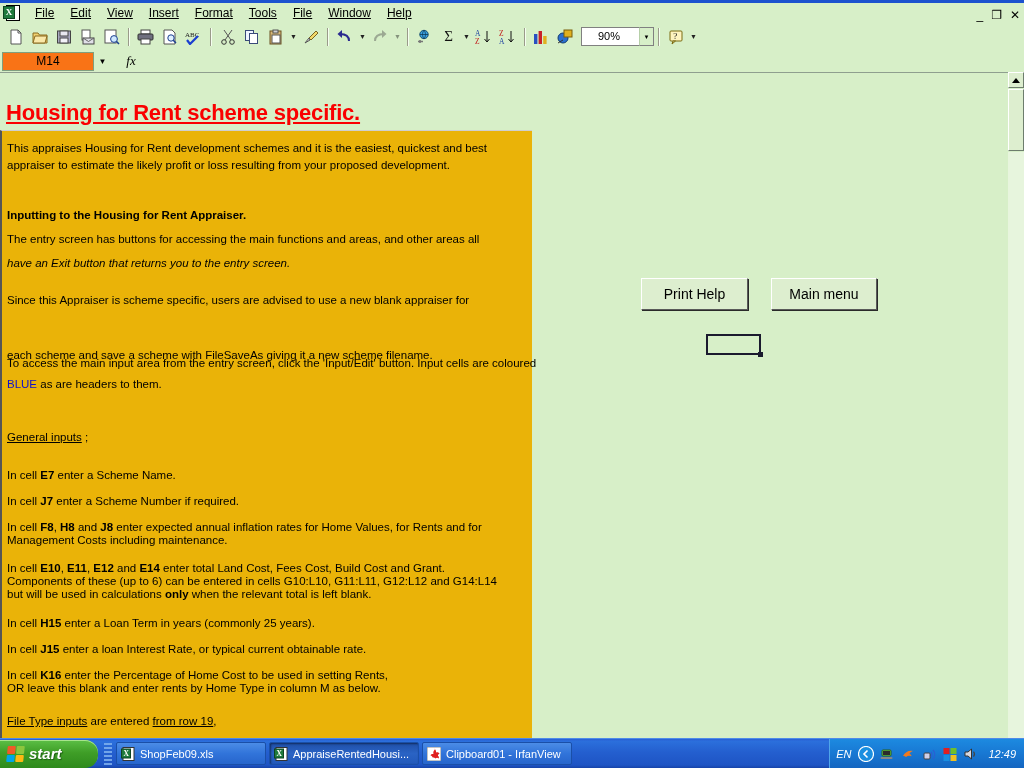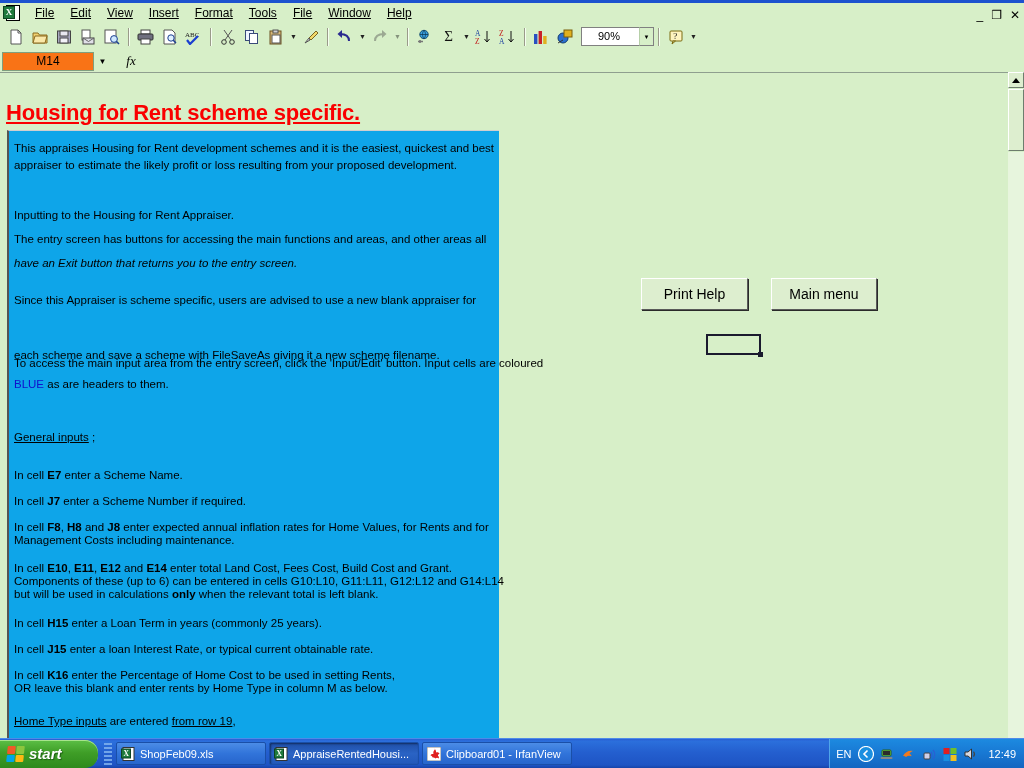--- a/index.html
+++ b/index.html
@@ -116,23 +116,23 @@
   }
   .doc-title {
     position: absolute; left: 6px; top: 27px;
     font-size: 22px; font-weight: bold; color: #fa0000;
     text-decoration: underline;
     font-family: "Liberation Sans", sans-serif;
     letter-spacing: -0.2px;
     white-space: nowrap;
   }
   .white-panel {
-    position: absolute; left: 7px; top: 57px;
-    width: 492px; height: 609px;
-    background: #0ea5e9;
+    position: absolute; left: 0px; top: 57px;
+    width: 532px; height: 609px;
+    background: #eab308;
     border-left: 2px solid #555;
     border-top: 1px solid #cfcfcf;
   }
   .body-text {
     position: absolute; left: 5px; top: 0px; width: 572px;
     font-size: 11.5px; color: #000; line-height: 13px;
   }
   .ln { position: absolute; left: 0; white-space: nowrap; }
   .ln b { font-weight: bold; }
   .blue { color: #1111cc; }
@@ -231,20 +231,21 @@
   .taskitem.active {
     background: linear-gradient(to bottom, #1f4fa8 0%, #2a63c4 50%, #2259bb 100%);
     box-shadow: inset 1px 1px 2px rgba(0,0,0,.45);
   }
   .ti-icon { width: 14px; height: 14px; flex: none; position: relative; }
   .tray {
     margin-left: auto; height: 30px; display: flex; align-items: center;
     padding: 0 8px 0 6px; gap: 5px;
     background: linear-gradient(to bottom, #1d8ae0 0%, #1879d4 45%, #1464bf 100%);
     border-left: 1px solid #4fa6ea;
+    font-style: italic;
   }
   .tray .en { color: #fff; font-size: 11px; margin-right: 2px; }
   .clock { color: #fff; font-size: 11px; margin-left: 4px; }
   .trayicon { width: 16px; height: 16px; position: relative; }
 </style>
 </head>
 <body>
 
 <div id="app">
 
@@ -446,21 +447,21 @@
   <div class="sheet-area">
 
     <div class="doc-title">Housing for Rent scheme specific.</div>
 
     <div class="white-panel">
       <div class="body-text">
 
         <div class="ln" style="top:11px;">This appraises Housing for Rent development schemes and it is the easiest, quickest and best</div>
         <div class="ln" style="top:28px;">appraiser to estimate the likely profit or loss resulting from your proposed development.</div>
 
-        <div class="ln" style="top:78px; font-weight:normal;">Inputting to the Housing for Rent Appraiser.</div>
+        <div class="ln" style="top:78px; font-weight:bold;">Inputting to the Housing for Rent Appraiser.</div>
 
         <div class="ln" style="top:102px;">The entry screen has buttons for accessing the main functions and areas, and other areas all</div>
         <div class="ln" style="top:126px;font-style:italic;">have an Exit button that returns you to the entry screen.</div>
 
         <div class="ln" style="top:163px;">Since this Appraiser is scheme specific, users are advised to use a new blank appraiser for</div>
         <div class="ln" style="top:187px;margin-top:31px;">each scheme and save a scheme with FileSaveAs giving it a new scheme filename.</div>
 
         <div class="ln" style="top:226px;">To access the main input area from the entry screen, click the 'Input/Edit' button. Input cells are coloured</div>
         <div class="ln" style="top:247px;"><span class="blue">BLUE</span><span> as are headers to them.</span></div>
 
@@ -474,21 +475,21 @@
         <div class="ln" style="top:431px;">In cell <b>E10</b>, <b>E11</b>, <b>E12</b> and <b>E14</b> enter total Land Cost, Fees Cost, Build Cost and Grant.</div>
         <div class="ln" style="top:444px;">Components of these (up to 6) can be entered in cells G10:L10, G11:L11, G12:L12 and G14:L14</div>
         <div class="ln" style="top:457px;">but will be used in calculations <b>only</b> when the relevant total is left blank.</div>
 
         <div class="ln" style="top:486px;">In cell <b>H15</b> enter a Loan Term in years (commonly 25 years).</div>
         <div class="ln" style="top:512px;">In cell <b>J15</b> enter a loan Interest Rate, or typical current obtainable rate.</div>
 
         <div class="ln" style="top:538px;">In cell <b>K16</b> enter the Percentage of Home Cost to be used in setting Rents,</div>
         <div class="ln" style="top:551px;">OR leave this blank and enter rents by Home Type in column M as below.</div>
 
-        <div class="ln" style="top:584px;"><span class="uline">Home Type inputs</span><span> are entered </span><span class="uline">from row 19</span><span>,</span></div>
+        <div class="ln" style="top:584px;"><span class="uline">File Type inputs</span><span> are entered </span><span class="uline">from row 19</span><span>,</span></div>
 
       </div>
     </div>
 
     <div class="xbtn" style="left:641px; top:205px; width:107px; height:32px;">Print Help</div>
     <div class="xbtn" style="left:771px; top:205px; width:106px; height:32px;">Main menu</div>
 
     <div class="cell-selected" style="left:706px; top:261px; width:55px; height:21px;"></div>
 
   </div>

